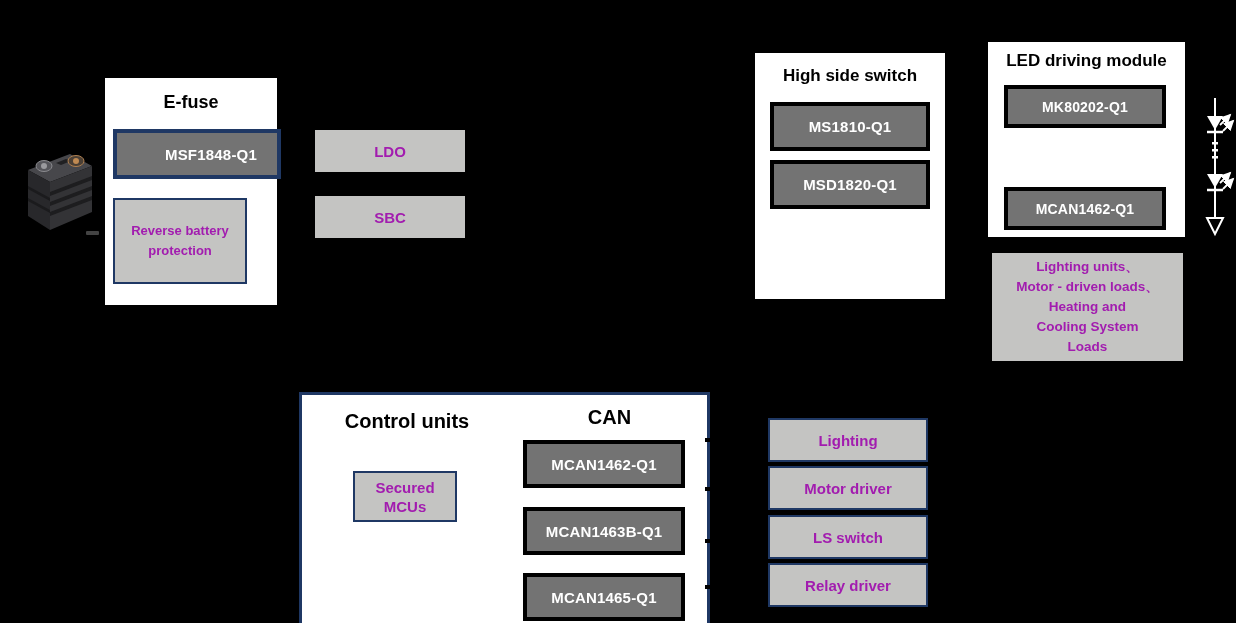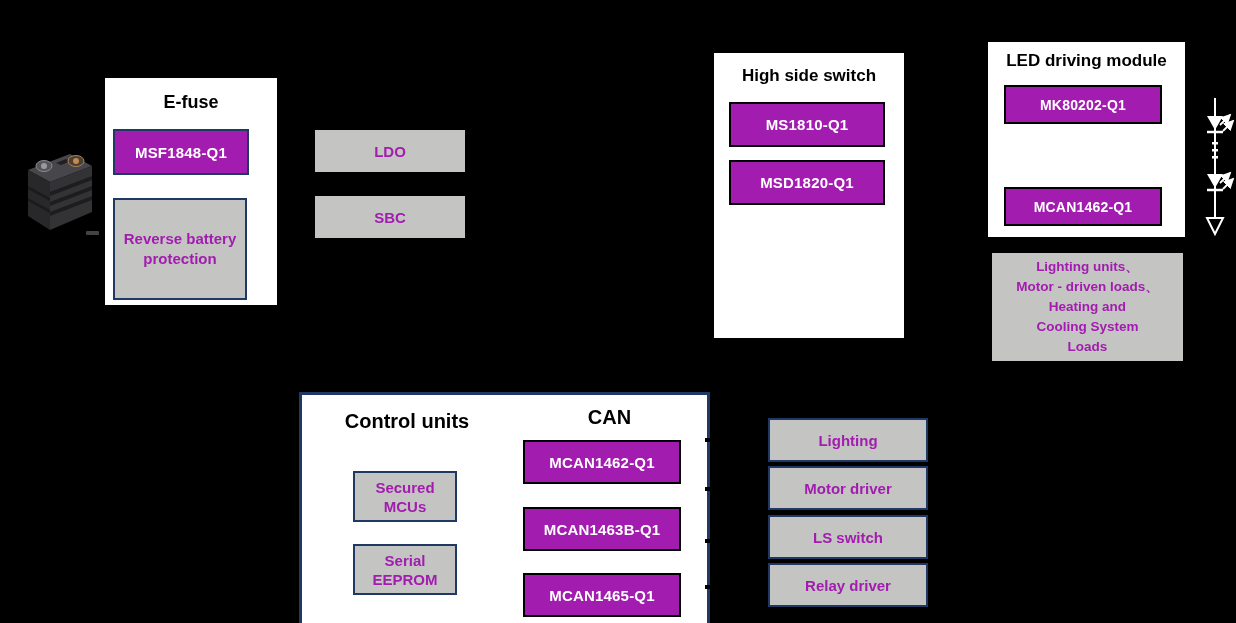--- a/index.html
+++ b/index.html
@@ -4,25 +4,25 @@
 <style>
   html,body{margin:0;padding:0;background:#000;}
   .canvas{
     position:relative;width:1236px;height:623px;background:#000;overflow:hidden;
     font-family:"Liberation Sans",sans-serif;font-weight:700;color:#000;
   }
   .abs{position:absolute;}
   .panel{position:absolute;background:#fff;}
   .panel-title{position:absolute;left:0;right:0;text-align:center;color:#000;}
   .chip{
-    position:absolute;background:#a21caf;border:2px solid #000000;
+    position:absolute;background:#737373;border:4px solid #000000;
     color:#fff;display:flex;align-items:center;justify-content:center;
     font-size:15px;letter-spacing:.2px;text-align:center;
   }
-  .chip.navy{border-color:#1f3864;}
+  .chip.navy{border-color:#1f3864;padding-left:28px;}
   .graybox{
     position:absolute;background:#c4c4c2;display:flex;align-items:center;justify-content:center;
     text-align:center;color:#a21caf;
   }
   .graybox.bordered{border:2px solid #1f3864;}
   .tick{position:absolute;background:#000;}
   .smudge{position:absolute;background:#7a7a7a;opacity:.55;border-radius:1px;}
 </style>
 </head>
 <body>
@@ -42,27 +42,27 @@
     <ellipse cx="30" cy="20" rx="8" ry="5.5" fill="#55555a" stroke="#8a8a8e" stroke-width="1"></ellipse>
     <circle cx="30" cy="20" r="3" fill="#9a9a9e"></circle>
     <ellipse cx="62" cy="15" rx="8" ry="5.5" fill="#4a3f35" stroke="#b08050" stroke-width="1"></ellipse>
     <circle cx="62" cy="15" r="3" fill="#c08a52"></circle>
   </svg>
   <div class="smudge" style="left:86px;top:231px;width:13px;height:4px"></div>
 
   <div class="panel" style="left:105px;top:78px;width:172px;height:227px">
     <div class="panel-title" style="top:14px;font-size:18px">E-fuse</div>
     <div class="chip navy" style="left:8px;top:51px;width:132px;height:42px">MSF1848-Q1</div>
-    <div class="graybox bordered" style="left:8px;top:120px;width:128px;height:70px;font-size:15px;line-height:20px;padding:14px 1px">Reverse battery protection</div>
+    <div class="graybox bordered" style="left:8px;top:120px;width:128px;height:70px;font-size:13px;line-height:20px;padding:6px 1px">Reverse battery protection</div>
   </div>
 
   <div class="graybox" style="left:315px;top:130px;width:150px;height:42px;font-size:15px">LDO</div>
   <div class="graybox" style="left:315px;top:196px;width:150px;height:42px;font-size:15px">SBC</div>
 
-  <div class="panel" style="left:714px;top:53px;width:190px;height:285px">
+  <div class="panel" style="left:755px;top:53px;width:190px;height:246px">
     <div class="panel-title" style="top:13px;font-size:17px">High side switch</div>
     <div class="chip" style="left:15px;top:49px;width:152px;height:41px">MS1810-Q1</div>
     <div class="chip" style="left:15px;top:107px;width:152px;height:41px">MSD1820-Q1</div>
   </div>
 
   <div class="panel" style="left:988px;top:42px;width:197px;height:195px">
     <div class="panel-title" style="top:9px;font-size:17px">LED driving module</div>
     <div class="chip" style="left:16px;top:43px;width:154px;height:35px;font-size:14px">MK80202-Q1</div>
     <div class="chip" style="left:16px;top:145px;width:154px;height:35px;font-size:14px">MCAN1462-Q1</div>
   </div>
@@ -93,21 +93,20 @@
     <div>Motor - driven loads、</div>
     <div>Heating and</div>
     <div>Cooling System</div>
     <div>Loads</div>
   </div>
 
   <div class="panel" style="left:299px;top:392px;width:405px;height:228px;border:3px solid #1f3864">
     <div class="panel-title" style="left:0;right:auto;width:210px;top:15px;font-size:20px">Control units</div>
     <div class="panel-title" style="left:210px;right:auto;width:195px;top:11px;font-size:20px">CAN</div>
     <div class="graybox bordered" style="left:51px;top:76px;width:100px;height:47px;font-size:15px;line-height:19px">Secured MCUs</div>
-    <div class="graybox bordered" style="left:51px;top:149px;width:100px;height:47px;font-size:15px;line-height:19px">Serial EEPROM</div>
     <div class="chip" style="left:221px;top:45px;width:154px;height:40px">MCAN1462-Q1</div>
     <div class="chip" style="left:221px;top:112px;width:154px;height:40px">MCAN1463B-Q1</div>
     <div class="chip" style="left:221px;top:178px;width:154px;height:40px">MCAN1465-Q1</div>
   </div>
 
   <div class="tick" style="left:355px;top:383px;width:5px;height:6px"></div>
   <div class="tick" style="left:416px;top:383px;width:5px;height:6px"></div>
   <div class="tick" style="left:605px;top:383px;width:5px;height:6px"></div>
   <div class="tick" style="left:705px;top:438px;width:8px;height:4px"></div>
   <div class="tick" style="left:705px;top:487px;width:8px;height:4px"></div>

